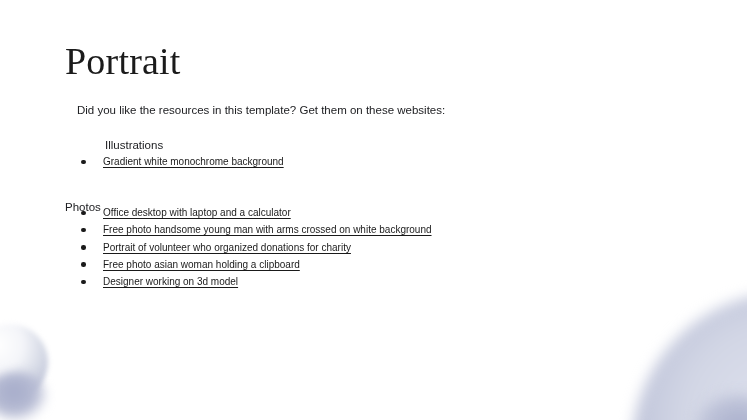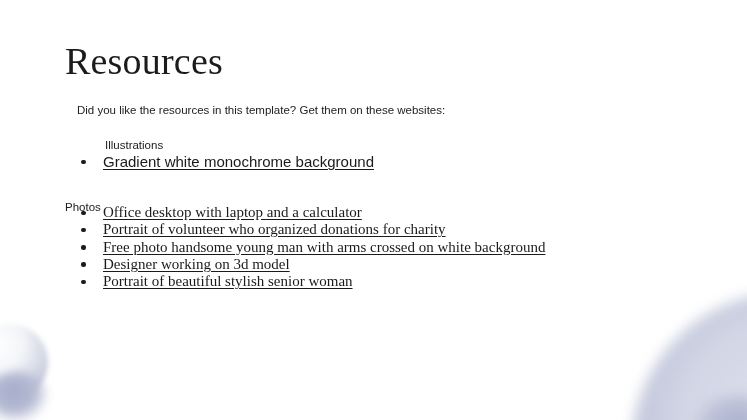--- a/index.html
+++ b/index.html
@@ -54,26 +54,26 @@
     font-size:11.5px; line-height:14px; color:#202124;
   }
   .label-illustrations { top:138px;margin-left:40px; }
   .label-photos { top:200px;text-align:right; }
 
   ul.res-list {
     position:absolute; left:65px;
     list-style:none;
   }
   .list-illustrations { top:153px; }
-  .list-photos { top:204px;font-family:Liberation Serif, serif; }
+  .list-photos { top:204px; }
   ul.res-list li {
     position:relative;
     padding-left:38px;
     height:17.3px; line-height:17.3px;
-    font-size:15px;
+    font-size:10px;
     white-space:nowrap;
   }
   ul.res-list li::before {
     content:"";
     position:absolute; left:16px; top:6.6px;
     width:4.5px; height:4.5px; border-radius:50%;
     background:#1a1a1a;
   }
   ul.res-list a {
     color:#1a1a1a;
@@ -85,45 +85,45 @@
 </head>
 <body>
 
 <div class="slide">
 
   <div class="sphere sphere-br-large"></div>
   <div class="sphere sphere-br-corner"></div>
   <div class="sphere sphere-bl-large"></div>
   <div class="sphere sphere-bl-corner"></div>
 
-  <h1 class="title">Resources</h1>
+  <h1 class="title">Portrait</h1>
 
   <p class="intro">Did you like the resources in this template? Get them on these websites:</p>
 
   <div class="section-label label-illustrations">Illustrations</div>
 
   <ul class="res-list list-illustrations">
     <li>
       <a>Gradient white monochrome background</a>
     </li>
   </ul>
 
   <div class="section-label label-photos">Photos</div>
 
   <ul class="res-list list-photos">
     <li>
       <a>Office desktop with laptop and a calculator</a>
     </li>
     <li>
+      <a>Free photo handsome young man with arms crossed on white background</a>
+    </li>
+    <li>
       <a>Portrait of volunteer who organized donations for charity</a>
     </li>
     <li>
-      <a>Free photo handsome young man with arms crossed on white background</a>
+      <a>Free photo asian woman holding a clipboard</a>
     </li>
     <li>
       <a>Designer working on 3d model</a>
-    </li>
-    <li>
-      <a>Portrait of beautiful stylish senior woman</a>
     </li>
   </ul>
 
 </div>
 
 </body></html>

